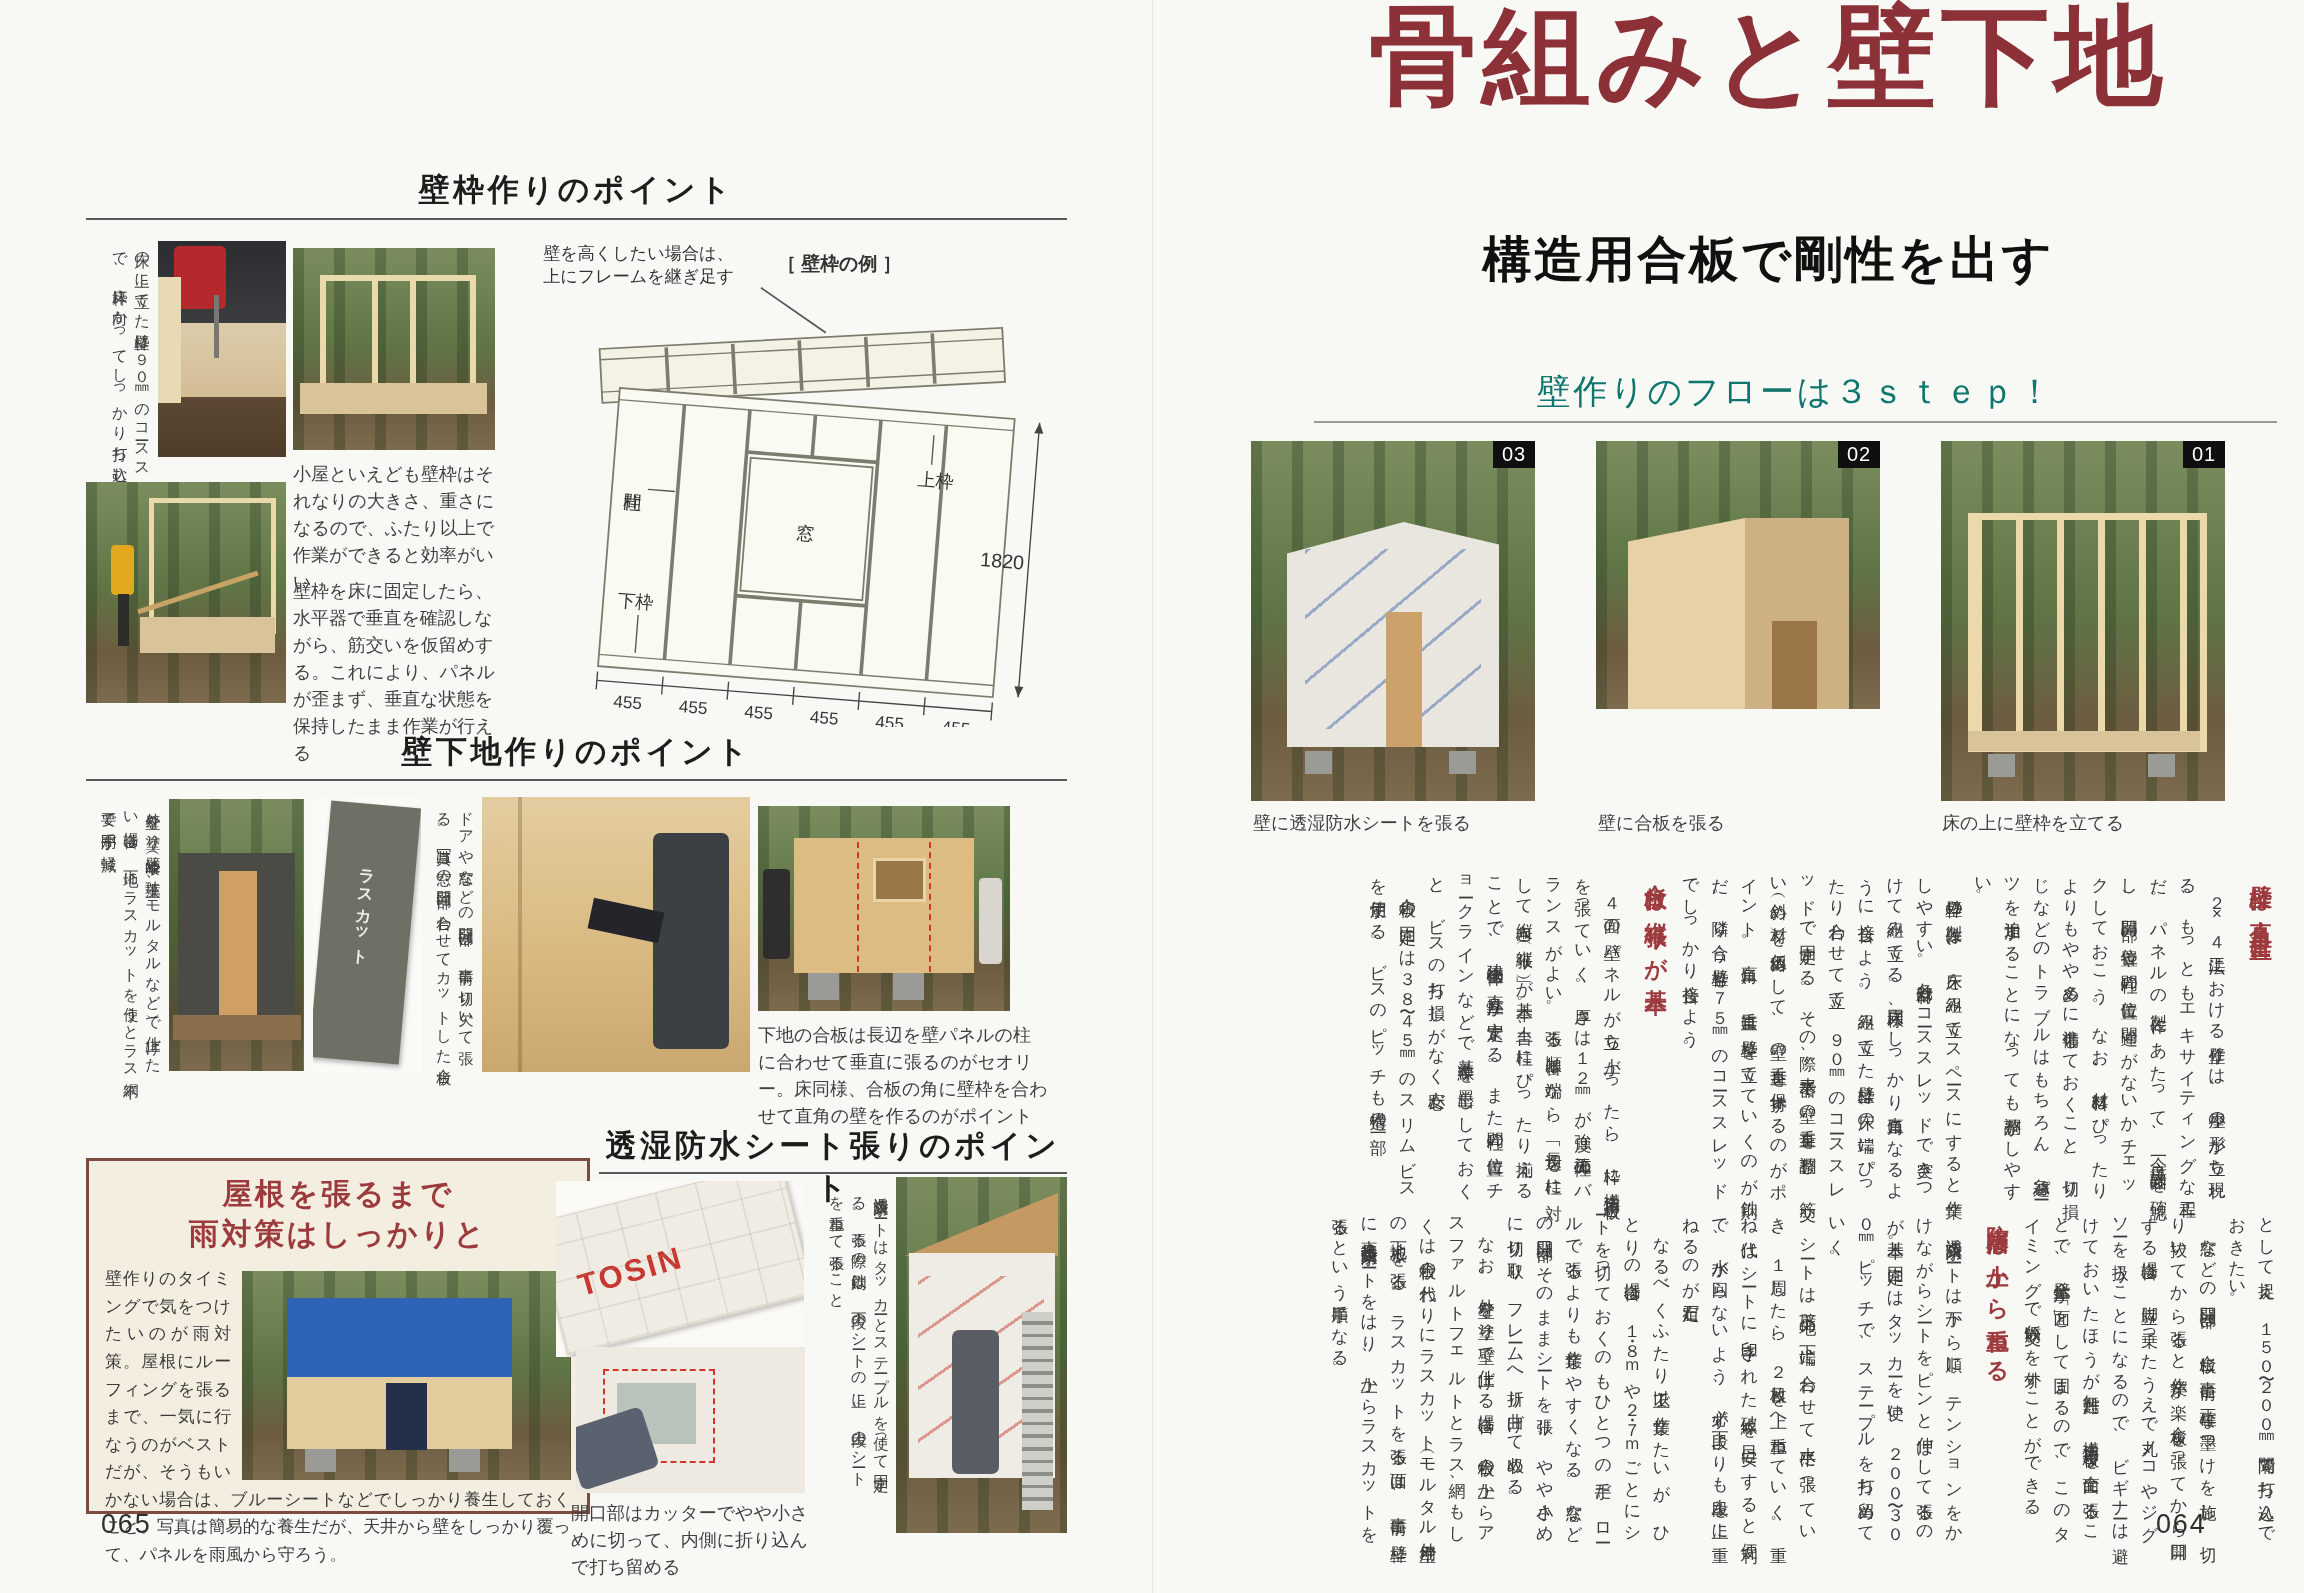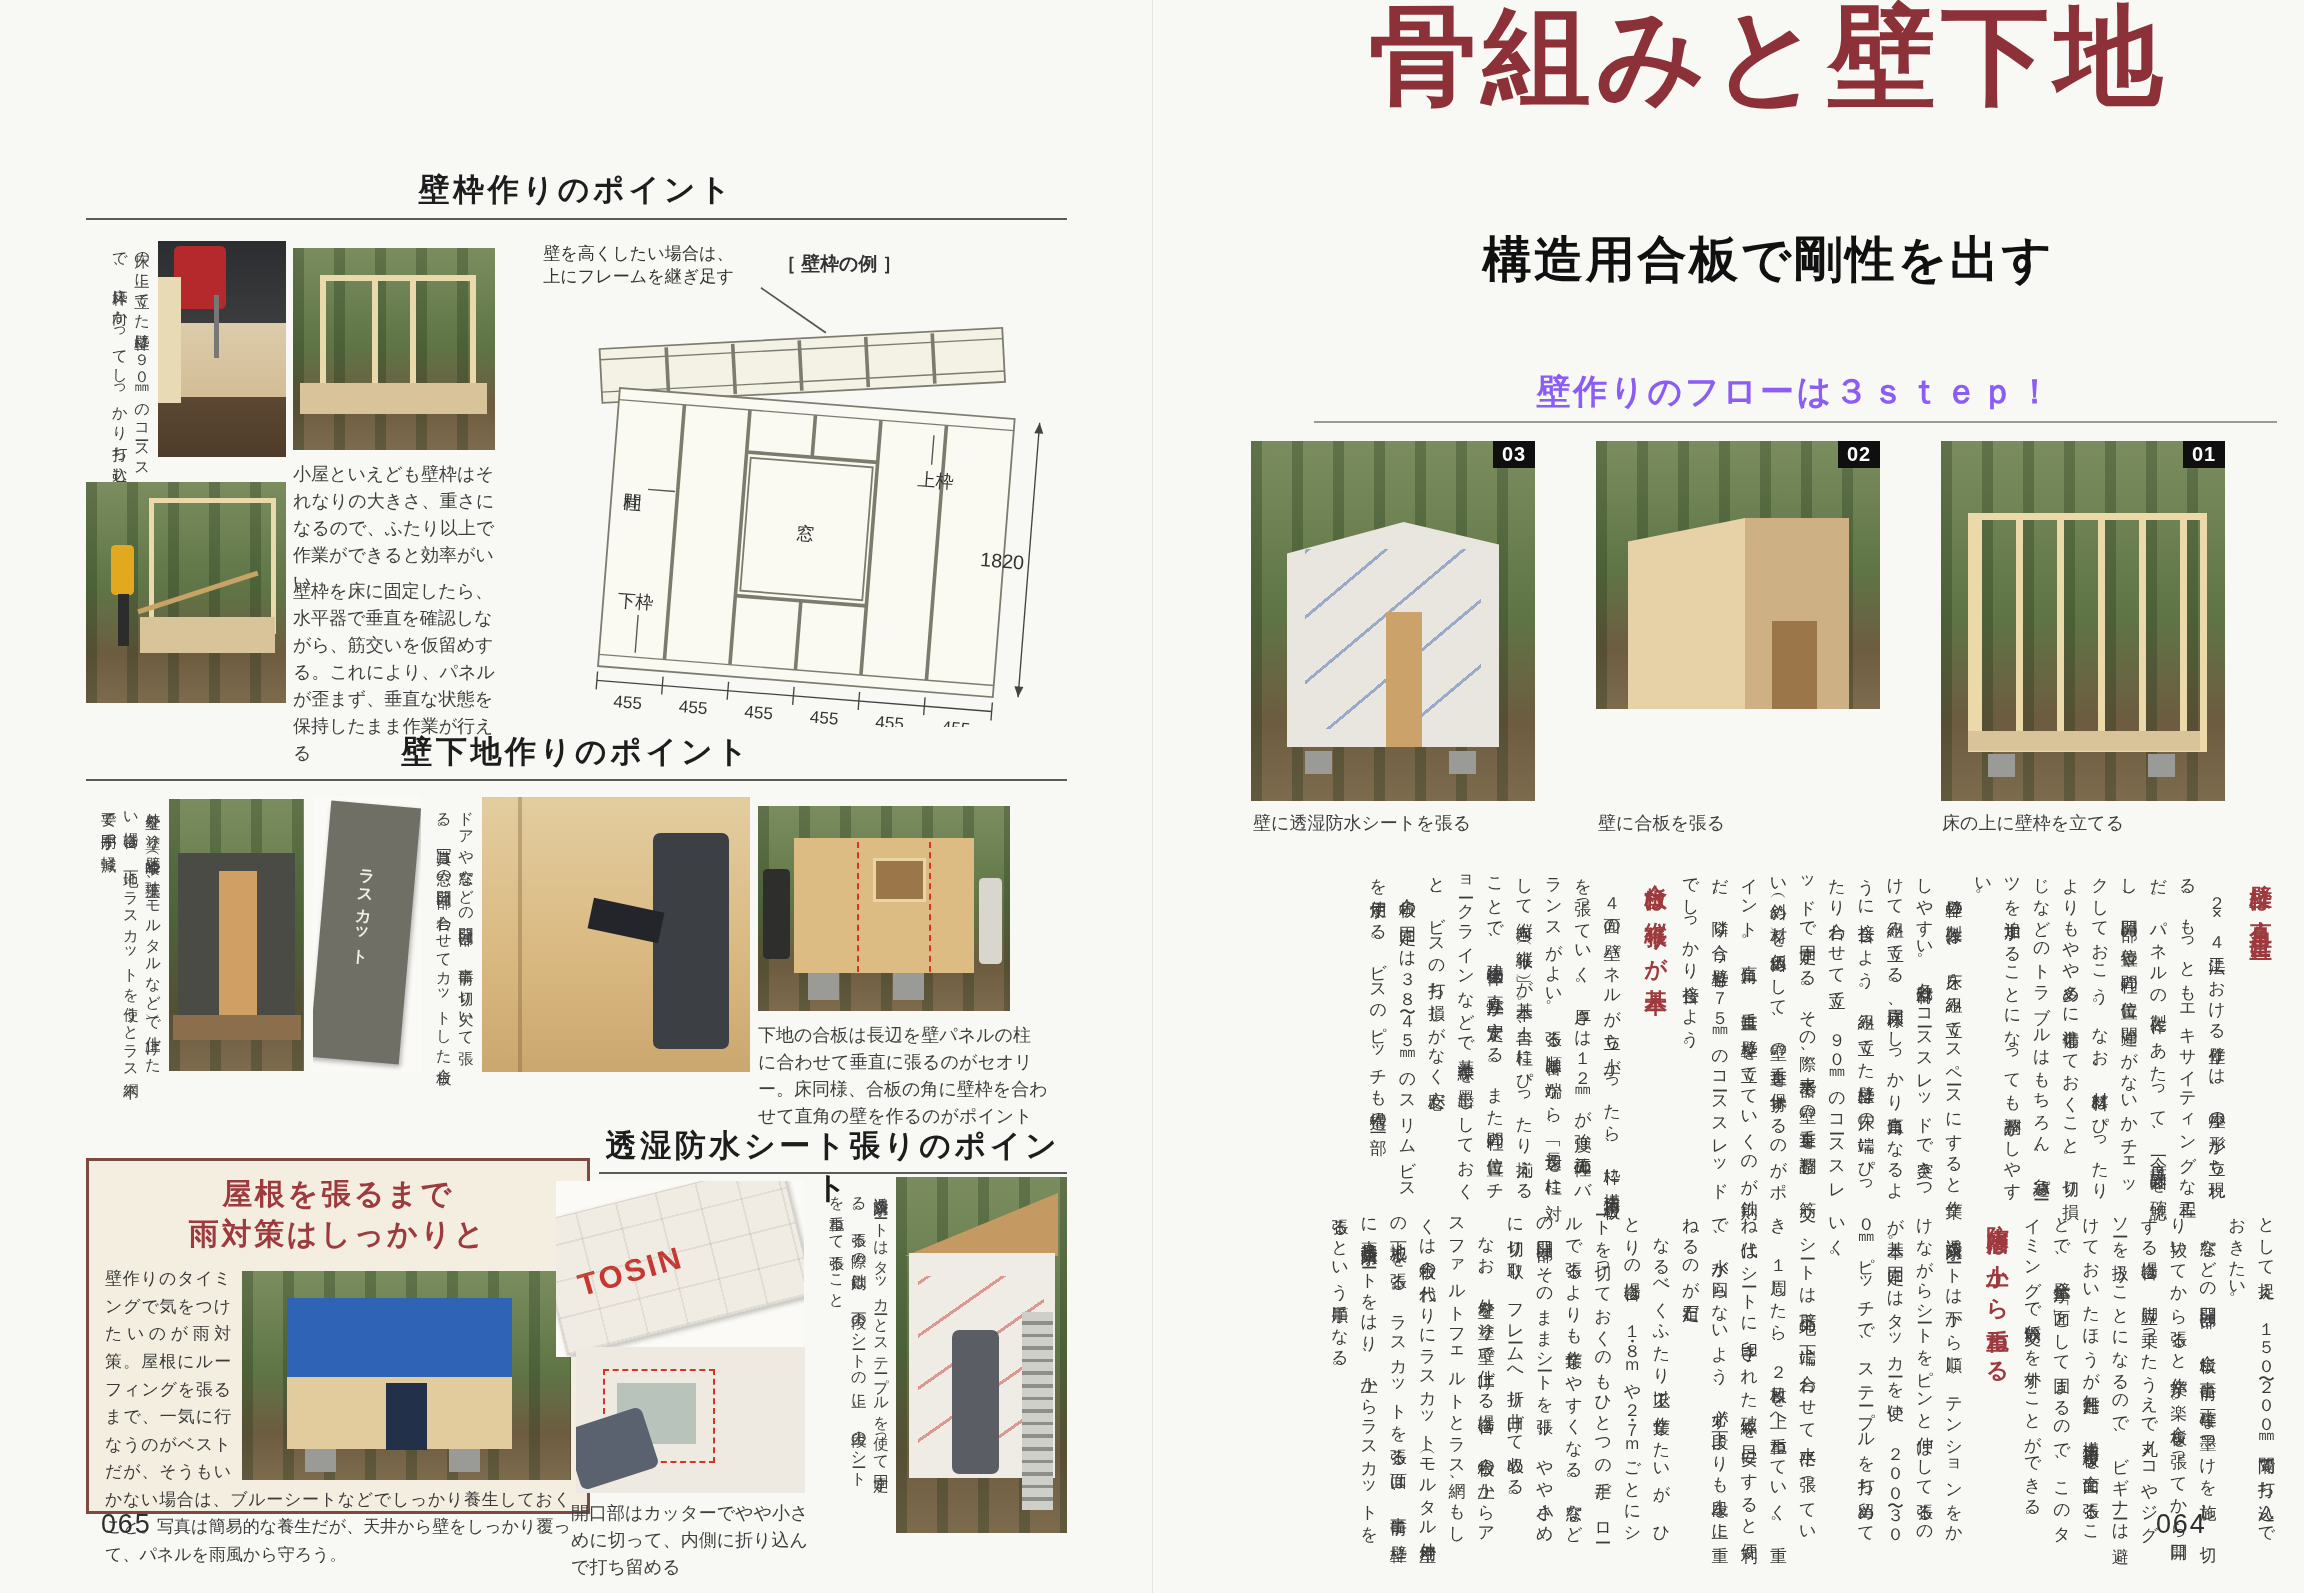--- a/index.html
+++ b/index.html
@@ -14,39 +14,39 @@
   .cap{font-size:18px;line-height:1.5;color:#3f3f3f;}
   .vcap{writing-mode:vertical-rl;text-orientation:mixed;font-size:15.3px;line-height:1.45;
         letter-spacing:.1em;color:#3f3f3f;}
   
   .photo{position:absolute;overflow:hidden;background:#68804e;}
   .forest{background:
      repeating-linear-gradient(90deg,rgba(25,45,20,.28) 0 10.8px,rgba(0,0,0,0) 10.8px 41px),
      linear-gradient(180deg,#7b8d5e 0%,#5f7546 48%,#6d5c40 78%,#7c6b4d 100%);}
   .ph-shape{position:absolute;}
   .badge{position:absolute;top:0;right:0;background:#0f0f0f;color:#fff;font-size:20px;
-         font-weight:bold;padding:1.8px 9px;letter-spacing:0.9px;}
+         font-weight:normal;padding:1.8px 9px;letter-spacing:0.9px;}
   
   .vband{position:absolute;writing-mode:vertical-rl;text-orientation:mixed;
          font-size:17px;line-height:1.72;letter-spacing:.1em;color:#3a3a3a;text-align:justify;}
   .vband p{margin:0;}
   .vhead{display:block;color:#9d3a3e;font-weight:bold;font-size:22.5px;letter-spacing:.18em;
          margin-block-start:1.8px;margin-block-end:9px;}
   
   #rain-box{border:3.6px solid #7d4a42;background:#f3eee0;box-sizing:border-box;padding:12.6px 16px 10.8px;}
   #rain-box .title{font-size:30px;font-weight:bold;color:#9d3a3e;text-align:center;line-height:1.35;letter-spacing:2.7px;}
   #rain-box .body{margin-top:10.8px;font-size:17px;line-height:1.62;color:#3a3a3a;text-align:justify;}
   #rain-box .boxphoto{float:right;width:329px;height:209px;position:relative;margin:5.4px 0 1.8px 10.8px;overflow:hidden;}
   
   #main-title{font-family:"Liberation Serif","DejaVu Serif",serif;font-weight:600;
               font-size:108px;color:#8b3137;text-align:center;letter-spacing:5.4px;line-height:1.05;}
   #framework{font-family:"Liberation Serif","DejaVu Serif",serif;font-size:19px;color:#222;
              text-align:center;letter-spacing:1.8px;}
   .lead{font-size:49px;font-weight:bold;color:#101010;text-align:center;letter-spacing:2.7px;}
-  #flow-head{font-size:34px;font-weight:bold;color:#8b5cf6;text-align:center;letter-spacing:2.7px;}
+  #flow-head{font-size:34px;font-weight:normal;color:#0f766e;text-align:center;letter-spacing:2.7px;}
   .pagenum{font-size:27px;color:#2e2e2e;letter-spacing:1.8px;}
   
   svg text{font-family:"Liberation Sans","DejaVu Sans",sans-serif;fill:#333;}
   .gutter{position:absolute;left:1152px;top:0;width:0.9px;height:1593px;background:#e6e5e1;}
 </style>
 </head>
 <body>
 
 <div id="spread">
   <div class="gutter"></div>

